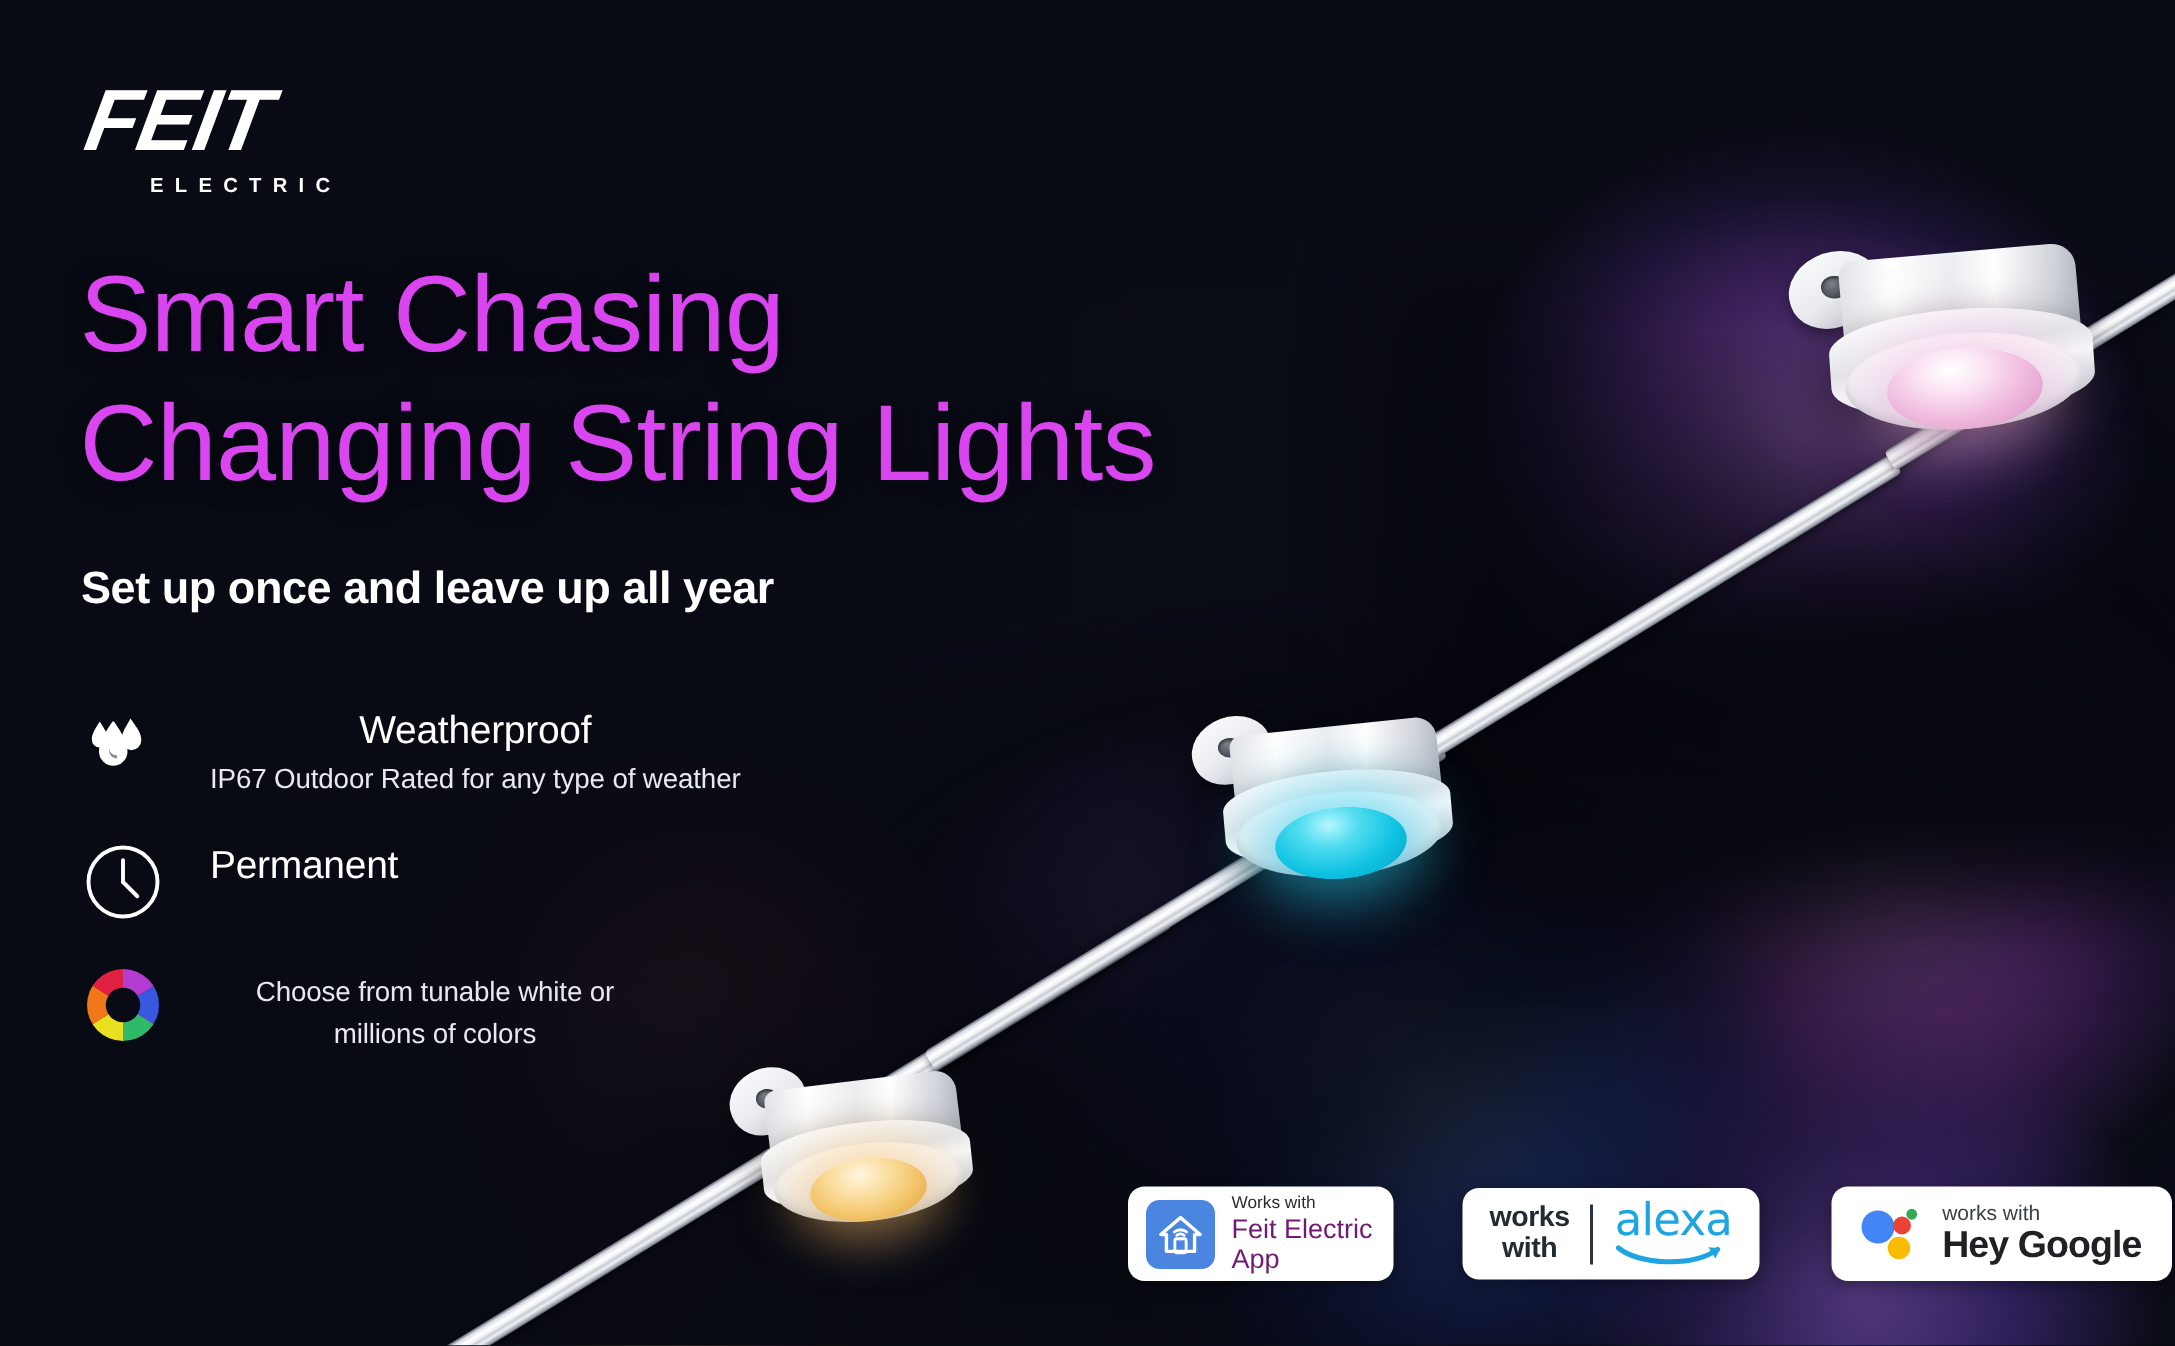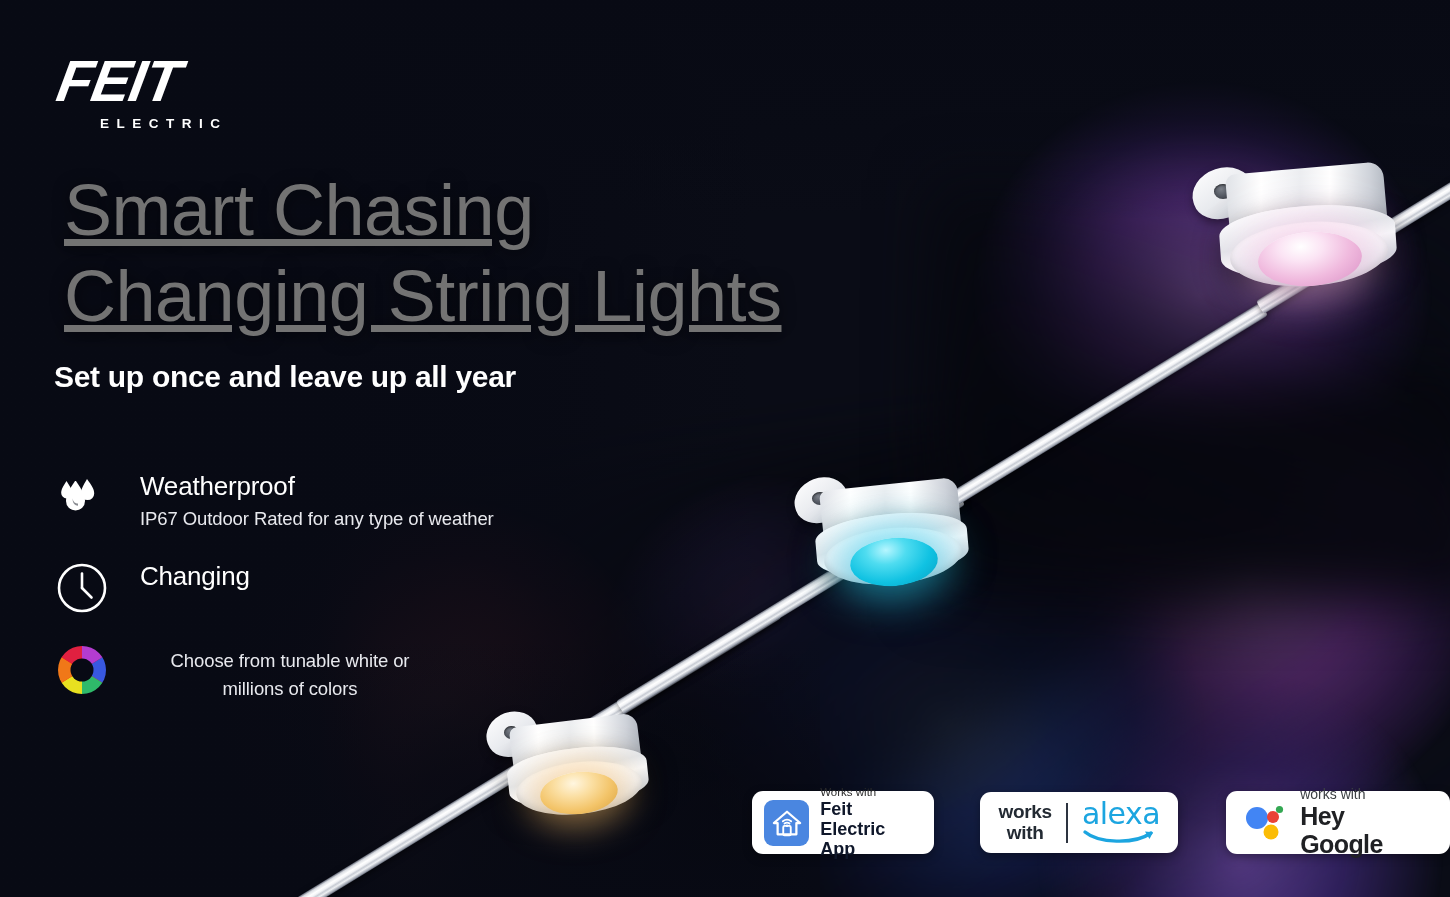--- a/index.html
+++ b/index.html
@@ -148,42 +148,42 @@
     letter-spacing:-1px; line-height:1; transform:skewX(-10deg);
     font-family:"Liberation Sans", sans-serif;
   }
   .logo-sub {
     margin-top:6px; margin-left:42px;
     font-size:13.5px; color:#ffffff; letter-spacing:7.5px; font-weight:700;
   }
 
   
   .headline {
-    position:absolute; left:64px; top:168px;
-    font-size:72px; font-weight:300; color:#737373;
+    position:absolute; left:53px; top:168px;
+    font-size:72px; font-weight:300; color:#d946ef;
     line-height:1.19; letter-spacing:-0.5px;
     text-shadow:0 2px 16px rgba(0,0,0,0.6);
-    text-decoration:underline;
   }
   .subhead {
-    position:absolute; left:54px; top:360px;
+    position:absolute; left:54px; top:376px;
     font-size:30px; font-weight:bold; color:#ffffff; letter-spacing:-0.3px;
   }
 
   
   .features { position:absolute; left:54px; top:470px; width:620px; }
   .feature { position:relative; display:flex; align-items:flex-start; margin-bottom:26px; }
   .feature-icon {
     width:56px; min-width:56px; height:56px; display:flex;
     align-items:center; justify-content:center; margin-right:30px;
   }
   .feature-text { padding-top:2px; }
   .feature-title {
     font-size:26px; font-weight:400; color:#ffffff; line-height:1.15;
     letter-spacing:-0.2px;
+    text-align:center;
   }
   .feature-desc {
     font-size:18.5px; font-weight:400; color:#e8e9ee; line-height:1.55;
     margin-top:3px; letter-spacing:-0.1px;text-align:center;
   }
 
   
   .badges { position:absolute; left:752px; top:791px; display:flex; align-items:center; }
   .badge {
     background:#ffffff; border-radius:11px; display:flex; align-items:center;
@@ -192,21 +192,21 @@
   .badge-feit { padding:9px 14px 9px 12px; height:63px; margin-right:46px; }
   .badge-alexa { padding:8px 18px; height:61px; margin-right:48px; }
   .badge-google { padding:8px 20px 8px 16px; height:63px; }
 
   .feit-tile {
     width:46px; height:46px; border-radius:9px; background:#4a86e0;
     display:flex; align-items:center; justify-content:center; margin-right:11px;
   }
   .feit-txt { line-height:1.13; }
   .feit-works { font-size:11.5px; color:#2b2b2b; font-weight:400; }
-  .feit-name { font-size:18px; color:#0f172a; font-weight:700; }
+  .feit-name { font-size:18px; color:#701a75; font-weight:400; }
 
   .alexa-works {
     font-size:19px; font-weight:bold; color:#232a33; line-height:1.08;
     text-align:center; letter-spacing:-0.3px;
   }
   .alexa-div { width:2px; height:40px; background:#2d3440; margin:0 14px; }
   .alexa-word {
     font-size:30px; color:#1ca5e0; font-weight:400; letter-spacing:-0.5px;
     line-height:0.92; font-family:"DejaVu Sans", sans-serif;
   }
@@ -310,21 +310,21 @@
 
     <div class="feature">
       <div class="feature-icon">
         <svg width="52" height="52" viewBox="0 0 52 52">
           <circle cx="26" cy="26" r="23" fill="none" stroke="#ffffff" stroke-width="2.6"></circle>
           <line x1="26" y1="26" x2="26" y2="11.5" stroke="#ffffff" stroke-width="2.6" stroke-linecap="round"></line>
           <line x1="26" y1="26" x2="35.5" y2="35.5" stroke="#ffffff" stroke-width="2.6" stroke-linecap="round"></line>
         </svg>
       </div>
       <div class="feature-text">
-        <div class="feature-title">Changing</div>
+        <div class="feature-title">Permanent</div>
       </div>
     </div>
 
     <div class="feature">
       <div class="feature-icon">
         <svg width="52" height="52" viewBox="0 0 52 52">
           <defs>
             <mask id="ringmask">
               <rect width="52" height="52" fill="black"></rect>
               <circle cx="26" cy="26" r="24" fill="white"></circle>

